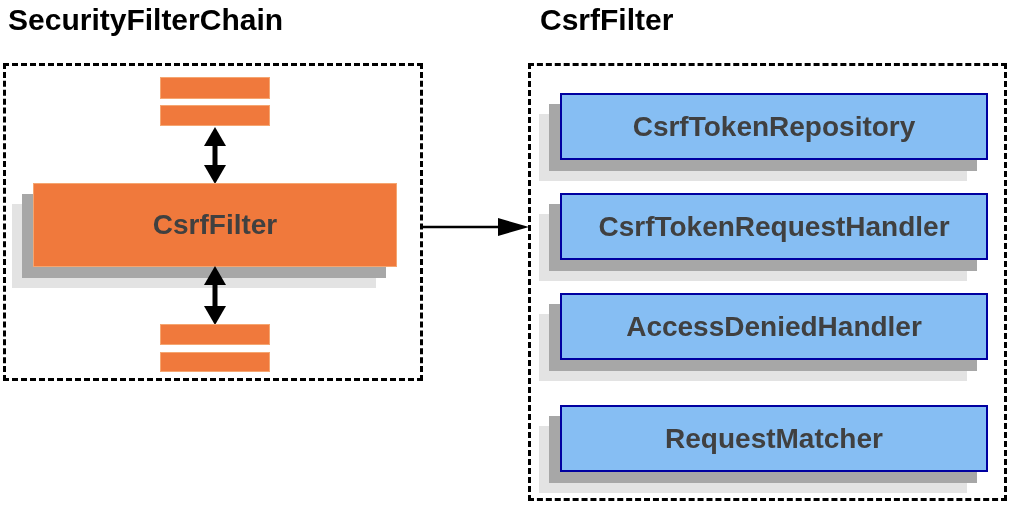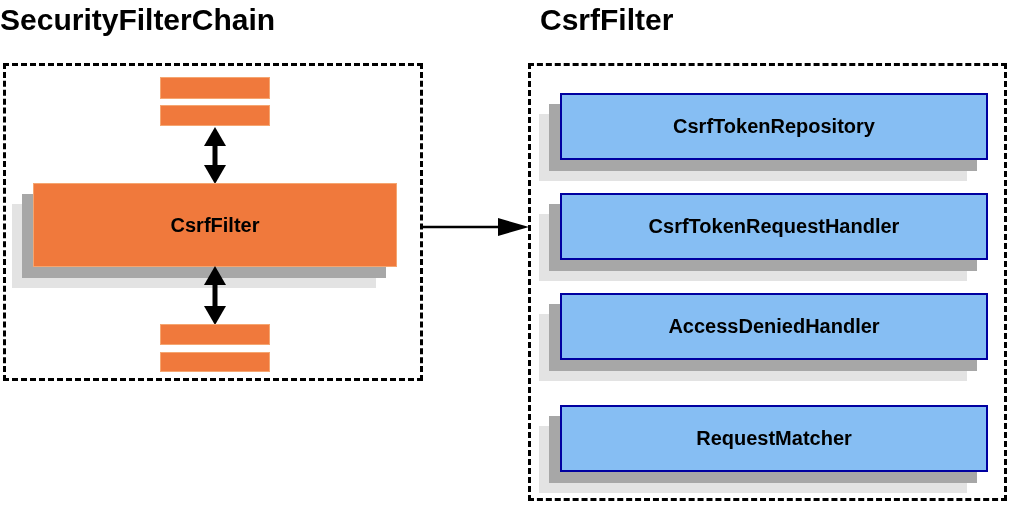--- a/index.html
+++ b/index.html
@@ -16,21 +16,21 @@
     overflow: hidden;
   }
   .diagram-title {
     position: absolute;
     font-size: 30px;
     font-weight: bold;
     color: #000000;
     line-height: 34px;
     white-space: nowrap;
   }
-  .title-left  { left: 0;   top: 3px; }
+  .title-left  { left: 8px;   top: 3px; }
   .title-right { left: 540px; top: 3px; }
 
   .dashed-container {
     position: absolute;
     border: 3px dashed #000000;
     box-sizing: border-box;
     background: transparent;
   }
   .container-left  { left: 3px;   top: 63px; width: 420px; height: 318px; }
   .container-right { left: 528px; top: 63px; width: 479px; height: 438px; }
@@ -49,22 +49,22 @@
   .bar-3 { top: 324px; }
   .bar-4 { top: 352px; height: 20px; }
 
   .node {
     position: absolute;
     box-sizing: border-box;
     display: flex;
     align-items: center;
     justify-content: center;
     font-weight: bold;
-    font-size: 20px;
-    color: #000000;
+    font-size: 28px;
+    color: #404040;
     box-shadow: -11px 11px 0 #A7A7A7, -21px 21px 0 #E3E3E3;
   }
   .orange-node {
     left: 33px;
     top: 183px;
     width: 364px;
     height: 84px;
     background: #F0793C;
     border: 1px solid #F5A671;
   }

